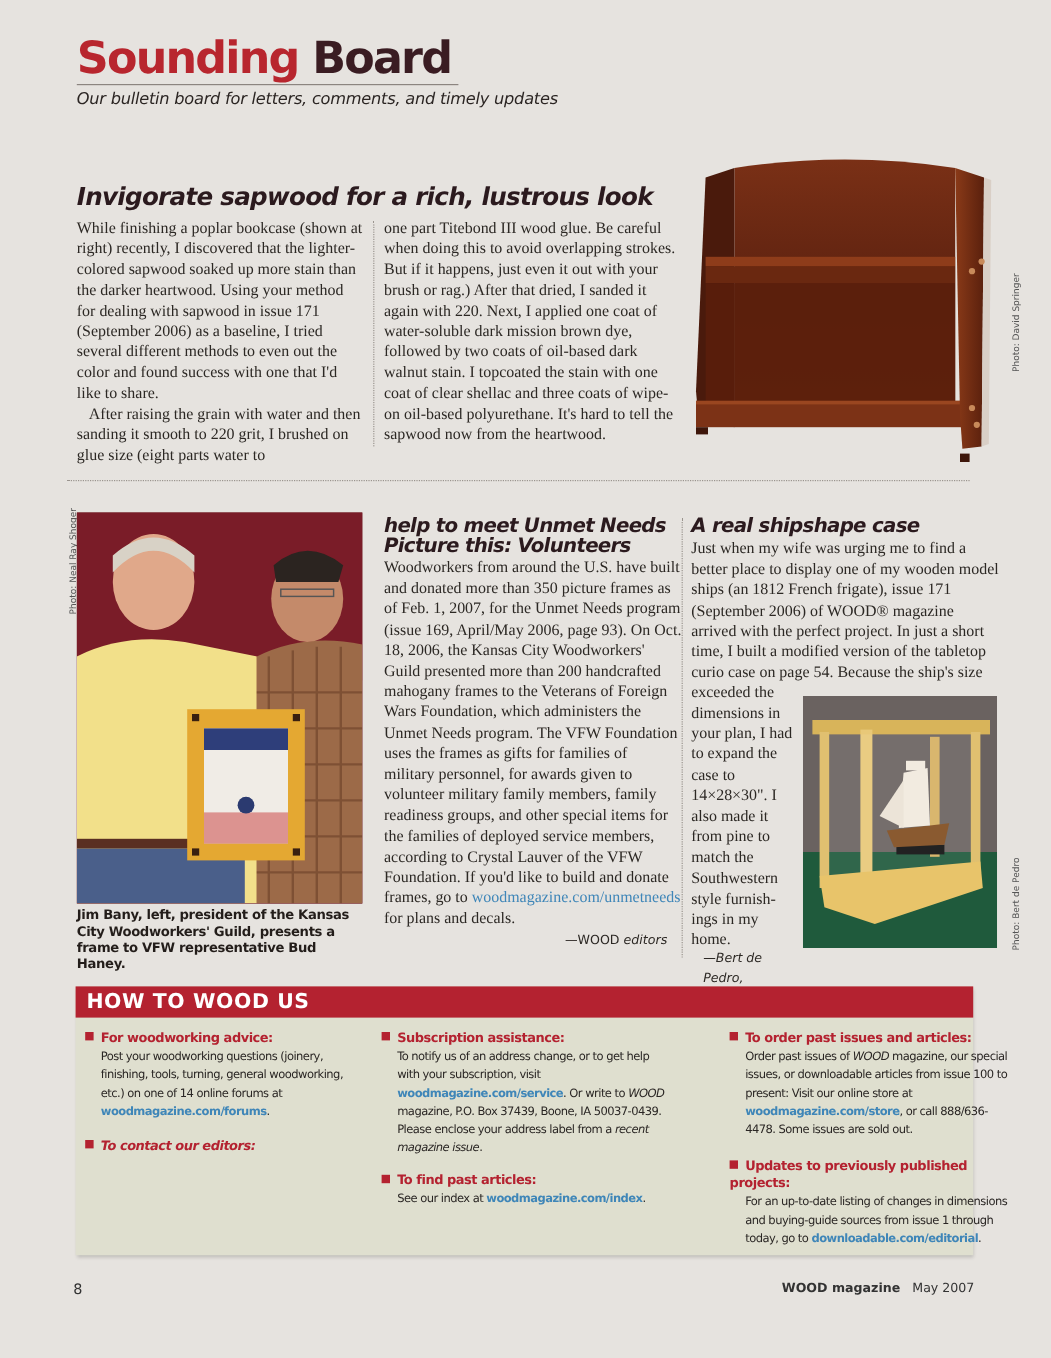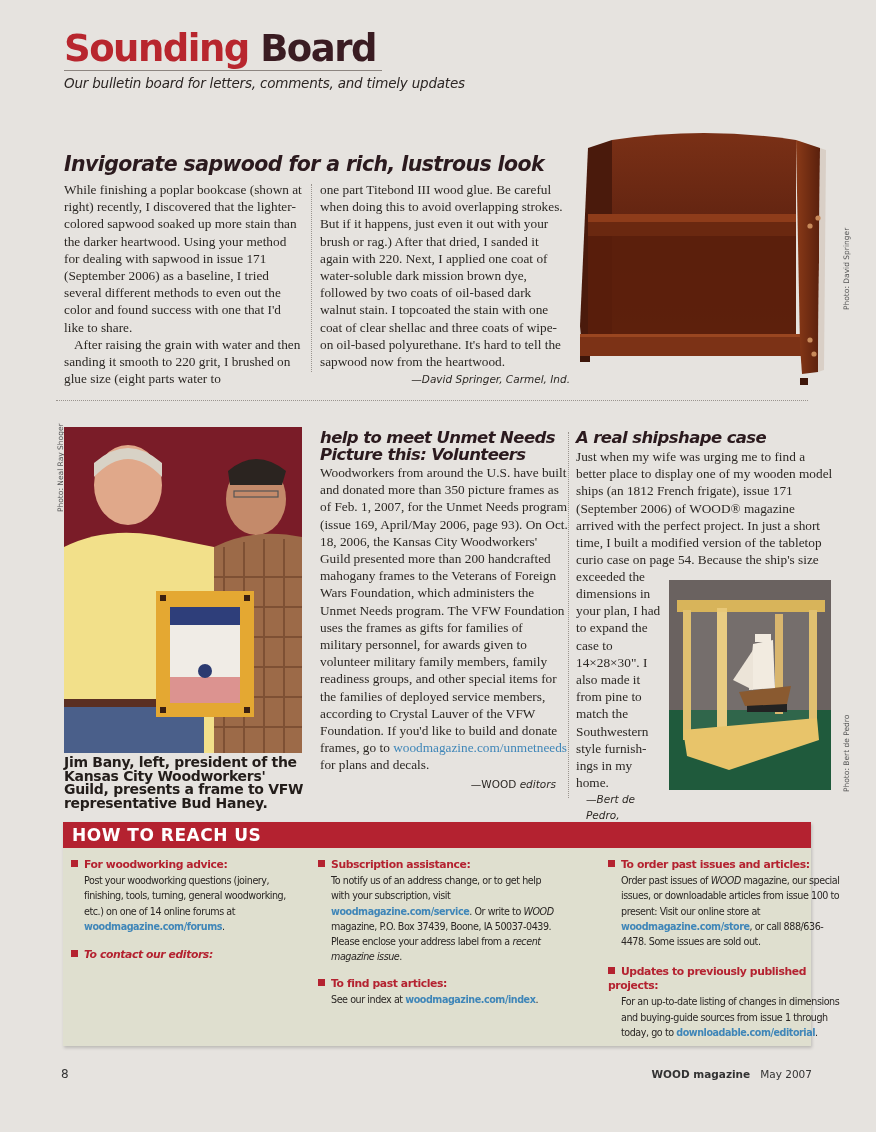--- a/index.html
+++ b/index.html
@@ -82,21 +82,21 @@
   }
 
   .hsep { position: absolute; left: 56px; top: 400px; width: 752px; border-top: 1px dotted #9a948e; }
 
   
   .photo-men { position: absolute; left: 64px; top: 427px; width: 238px; height: 326px; background: #6f1a22; overflow: hidden; }
   .caption {
     position: absolute; left: 64px; top: 756px; width: 240px;
     font-family: "DejaVu Sans", sans-serif;
     font-weight: bold;
-    font-size: 14px;
+    font-size: 11px;
     line-height: 13.5px;
     color: #231d1a;
     letter-spacing: -0.3px;
   }
 
   .h2 { position: absolute; left: 320px; top: 429px; font-size: 16.5px; line-height: 17px; width: 250px; }
   .col-b { position: absolute; left: 320px; top: 464px; width: 248px; }
   .link { color: #3f86b8; }
 
   .h3 { position: absolute; left: 576px; top: 429px; font-size: 16.5px; line-height: 17px; }
@@ -168,21 +168,20 @@
 
   <div class="col-a1 body-text">
     <p><span>While finishing a poplar bookcase (shown at </span><span class="ital">right</span><span>) recently, I discovered that the lighter-colored sapwood soaked up more stain than the darker heartwood. Using your method for dealing with sapwood in </span><span class="ital">issue 171 (September 2006) as a baseline, I</span><span> tried several different methods to even out the color and found success with one that I'd like to share.</span></p>
     <p>After raising the grain with water and then sanding it smooth to 220 grit, I brushed on glue size (eight parts water to</p>
   </div>
 
   <div class="vsep-dotted" style="left:311px; top:184px; height:188px;"></div>
 
   <div class="col-a2 body-text">
     <p><span>one part Titebond III wood glue. Be careful when doing this to avoid overlapping strokes. But if it happens, just even it out with your brush or rag.) After that dried, I sanded it again with 220. Next, I applied one coat of </span><span class="ital">water-soluble dark mission brown dye,</span><span> followed by two coats of oil-based dark walnut stain. I topcoated the stain with one coat of clear shellac and three coats of wipe-on oil-based polyurethane. It's hard to tell the sapwood now from the heartwood.</span></p>
-    <span class="sig" style="margin-top:1px;">—David Springer, Carmel, Ind.</span>
   </div>
 
   <div class="photo-bookcase">
     <svg width="262" height="262" viewBox="0 0 262 262">
       <defs>
         <linearGradient id="wood1" x1="0" y1="0" x2="0" y2="1">
           <stop offset="0" stop-color="#7a3016"></stop>
           <stop offset="0.5" stop-color="#5e2210"></stop>
           <stop offset="1" stop-color="#6d2a12"></stop>
         </linearGradient>
@@ -307,21 +306,21 @@
       <rect x="78" y="124" width="40" height="8" fill="#222"></rect>
       <path d="M70 112 L122 106 L118 124 L76 126 Z" fill="#8a5a30"></path>
       <path d="M84 64 L104 60 L106 108 L80 110 Z" fill="#f2ebe0"></path>
       <path d="M64 100 L84 70 L84 110 Z" fill="#ece4d8"></path>
       <rect x="86" y="54" width="16" height="8" fill="#f2ebe0"></rect>
     </svg>
   </div>
   <div class="photo-credit-v" style="left:842px; top:792px;">Photo: Bert de Pedro</div>
 
   <div class="reach-panel">
-    <div class="reach-header">HOW TO REACH US</div>
+    <div class="reach-header">HOW TO WOOD US</div>
 
     <div class="reach-col" style="left:8px;">
       <div class="reach-item">
         <div class="reach-title"><span class="bullet"></span><span>For woodworking advice:</span></div>
         <div class="reach-body"><span>Post your woodworking questions (joinery, finishing, tools, turning, general woodworking, etc.) on one of 14 online forums at </span><a class="link">woodmagazine.com/forums</a><span>.</span></div>
       </div>
       <div class="reach-item">
         <div class="reach-title ital"><span class="bullet"></span><span>To contact our editors:</span></div>
       </div>
     </div>

